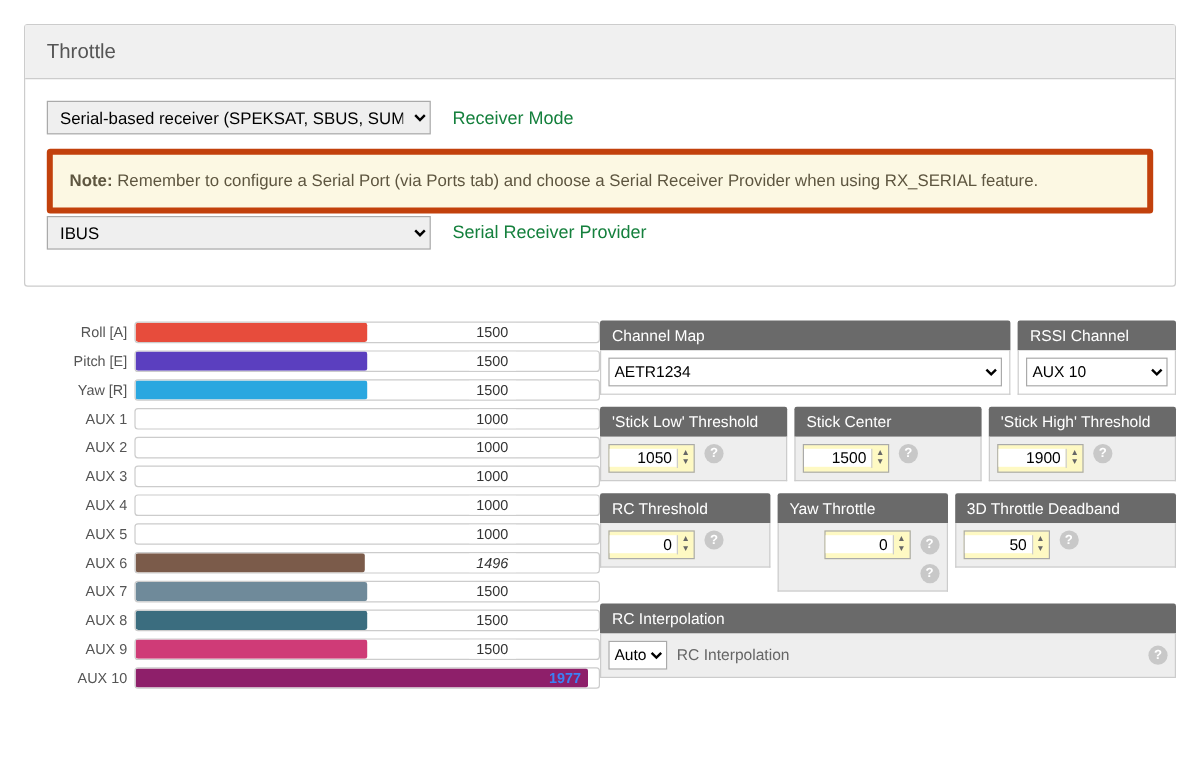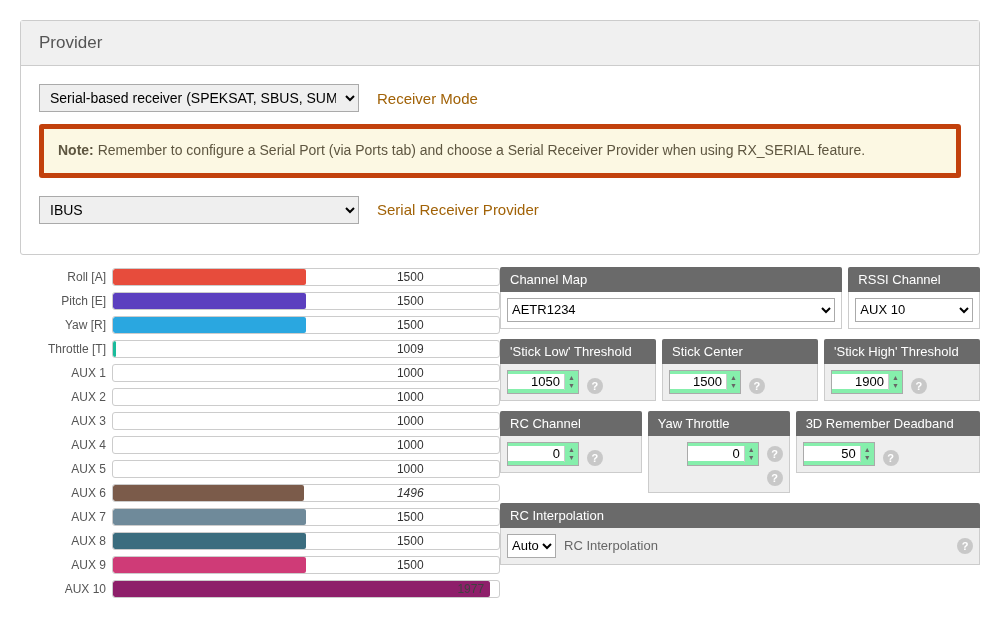--- a/index.html
+++ b/index.html
@@ -25,33 +25,33 @@
     padding: 18px;
   }
   .row { display:flex; align-items:center; gap:18px; margin-bottom:12px; }
   select.wide {
     width: 320px;
     height: 28px;
     font-size: 14px;
     padding: 2px 6px;
     border:1px solid #aaa;
   }
-  .row-label { color:#a16207; font-size:15px; }
+  .row-label { color:#15803d; font-size:15px; }
   .note {
     background:#fcf8e3;
     border:5px solid #c2410c;
     border-radius:3px;
     padding:12px 14px;
     color:#5e5640;
     font-size:14px;
     line-height:1.4;
   }
   .below {
     display:flex;
-    margin-top:12px;
+    margin-top:28px;
   }
   .left { flex:1; }
   .right { flex:1; }
 
   
   .ch-row { display:flex; align-items:center; height:20px; margin-bottom:4px; }
   .ch-label { width:92px; text-align:right; padding-right:6px; color:#555; font-size:12px;}
   .ch-bar {
     flex:1;
     height:18px;
@@ -68,50 +68,50 @@
   .ch-value {
     position:absolute;
     top:0; bottom:0;
     display:flex; align-items:center;
     font-size:12px;
     color:#333;
     font-weight:500;
     background:rgba(255,255,255,0.85);
     padding:0 6px;
   }
-  .ch-value.bold-white { color:#404040; font-weight:normal; background:transparent; }
+  .ch-value.bold-white { color:#3b82f6; font-weight:bold; background:transparent; }
 
   
   .header-strip {
     background:#6a6a6a;
     color:#fff;
     font-size:13px;
     padding:5px 10px;
     border-radius:2px 2px 0 0;
   }
   .strip-group { display:flex; gap:6px; margin-bottom:10px;}
   .strip-col { flex:1; display:flex; flex-direction:column; }
   .strip-body {
     border:1px solid #ccc;
     border-top:none;
     background:#eee;
     padding:6px;
     display:flex;
-    align-items:flex-end;
+    align-items:flex-start;
     gap:4px;
     min-height:34px;
   }
   .strip-body select, .sel {
     height:24px;
     font-size:13px;
     border:1px solid #aaa;
     background:#fff;
   }
   .num-wrap {
-    display:flex; align-items:center; background:#86efac; border:1px solid #aaa; height:24px;
+    display:flex; align-items:center; background:#fef9c3; border:1px solid #aaa; height:24px;
   }
   .num-wrap input {
     border:none; outline:none; width:56px; text-align:right; padding:0 4px; font-size:13px;
   }
   .spinner { display:flex; flex-direction:column; border-left:1px solid #ccc;}
   .spinner span { font-size:7px; line-height:8px; padding:0 3px; color:#666; cursor:pointer;}
   .help {
     width:16px; height:16px; border-radius:50%;
     background:#c8c8c8; color:#fff; font-size:11px; font-weight:bold;
     display:flex; align-items:center; justify-content:center; margin-left:4px;
@@ -120,35 +120,35 @@
     border:1px solid #ccc; border-top:none; background:#eee;
     padding:6px; display:flex; align-items:center; gap:8px;
   }
   .sel-row select { height:24px; font-size:13px; background:#fff; border:1px solid #aaa;}
   .sel-row .text { color:#666; font-size:13px;}
 </style>
 </head>
 <body>
 
 <div class="panel">
-  <div class="panel-header">Provider</div>
+  <div class="panel-header">Throttle</div>
   <div class="panel-body">
 
     <div class="row">
       <select class="wide">
         <option>Serial-based receiver (SPEKSAT, SBUS, SUMD)</option>
       </select>
       <span class="row-label">Receiver Mode</span>
     </div>
 
     <div class="note">
       <b>Note:</b><span> Remember to configure a Serial Port (via Ports tab) and choose a Serial Receiver Provider when using RX_SERIAL feature.</span>
     </div>
 
-    <div class="row" style="margin-top:18px;">
+    <div class="row" style="margin-top:2px;">
       <select class="wide">
         <option>IBUS</option>
       </select>
       <span class="row-label">Serial Receiver Provider</span>
     </div>
 
   </div>
 </div>
 
 <div class="below">
@@ -166,27 +166,20 @@
         <div class="ch-bar">
           <div class="ch-fill" style="width:50%;background:#5b3fbf"></div>
           <div class="ch-value" style="left:72%;">1500</div>
         </div>
       </div>
       <div class="ch-row">
         <div class="ch-label">Yaw [R]</div>
         <div class="ch-bar">
           <div class="ch-fill" style="width:50%;background:#2aa7e0"></div>
           <div class="ch-value" style="left:72%;">1500</div>
-        </div>
-      </div>
-      <div class="ch-row">
-        <div class="ch-label">Throttle [T]</div>
-        <div class="ch-bar">
-          <div class="ch-fill" style="width:0.8999999999999999%;background:#1abc9c"></div>
-          <div class="ch-value" style="left:72%;">1009</div>
         </div>
       </div>
       <div class="ch-row">
         <div class="ch-label">AUX 1</div>
         <div class="ch-bar">
           <div class="ch-fill" style="width:0%;background:#118f74"></div>
           <div class="ch-value" style="left:72%;">1000</div>
         </div>
       </div>
       <div class="ch-row">
@@ -312,21 +305,21 @@
                 <span>▼</span>
               </div>
           </div>
           <div class="help">?</div>
         </div>
       </div>
     </div>
 
     <div class="strip-group">
       <div class="strip-col">
-        <div class="header-strip">RC Channel</div>
+        <div class="header-strip">RC Threshold</div>
         <div class="strip-body">
           <div class="num-wrap">
             <input value="0" style="">
             <div class="spinner">
                 <span>▲</span>
                 <span>▼</span>
               </div>
           </div>
           <div class="help">?</div>
         </div>
@@ -341,21 +334,21 @@
                   <span>▲</span>
                   <span>▼</span>
                 </div>
             </div>
             <div class="help">?</div>
           </div>
           <div class="help" style="align-self:flex-end">?</div>
         </div>
       </div>
       <div class="strip-col" style="flex:1.3">
-        <div class="header-strip">3D Remember Deadband</div>
+        <div class="header-strip">3D Throttle Deadband</div>
         <div class="strip-body">
           <div class="num-wrap">
             <input value="50" style="">
             <div class="spinner">
                 <span>▲</span>
                 <span>▼</span>
               </div>
           </div>
           <div class="help">?</div>
         </div>

